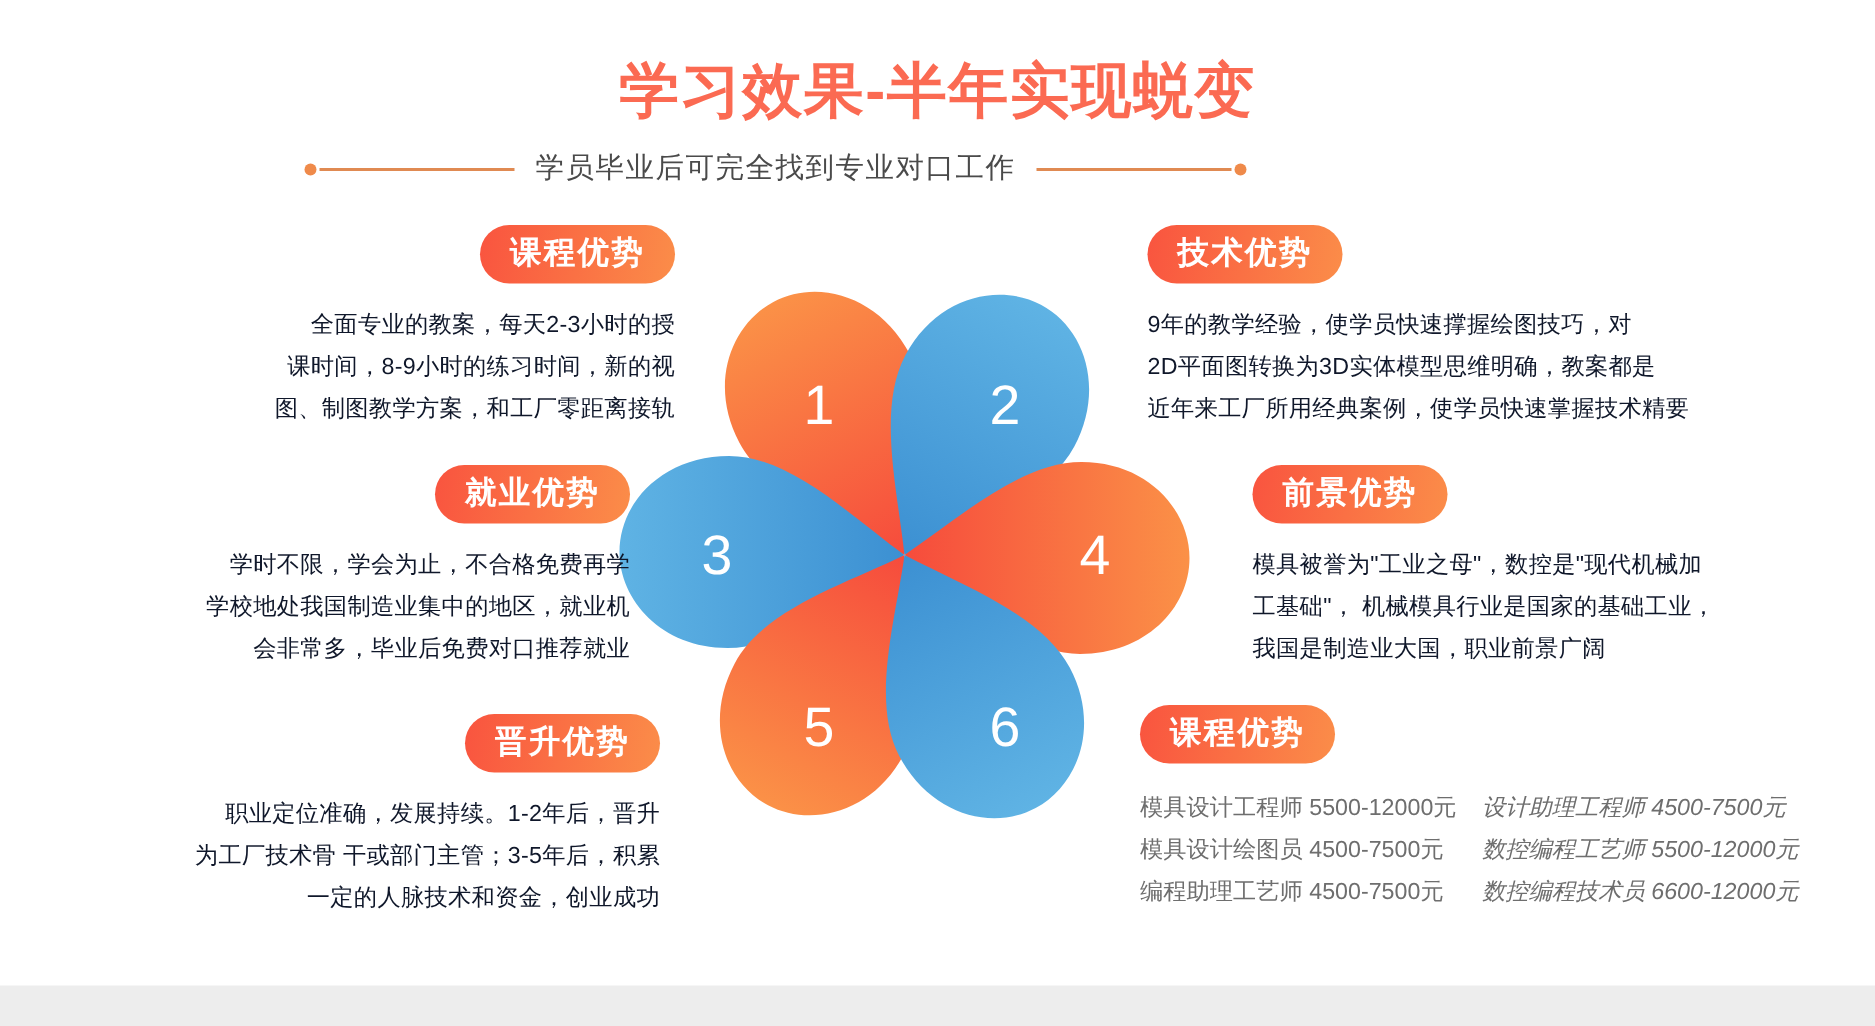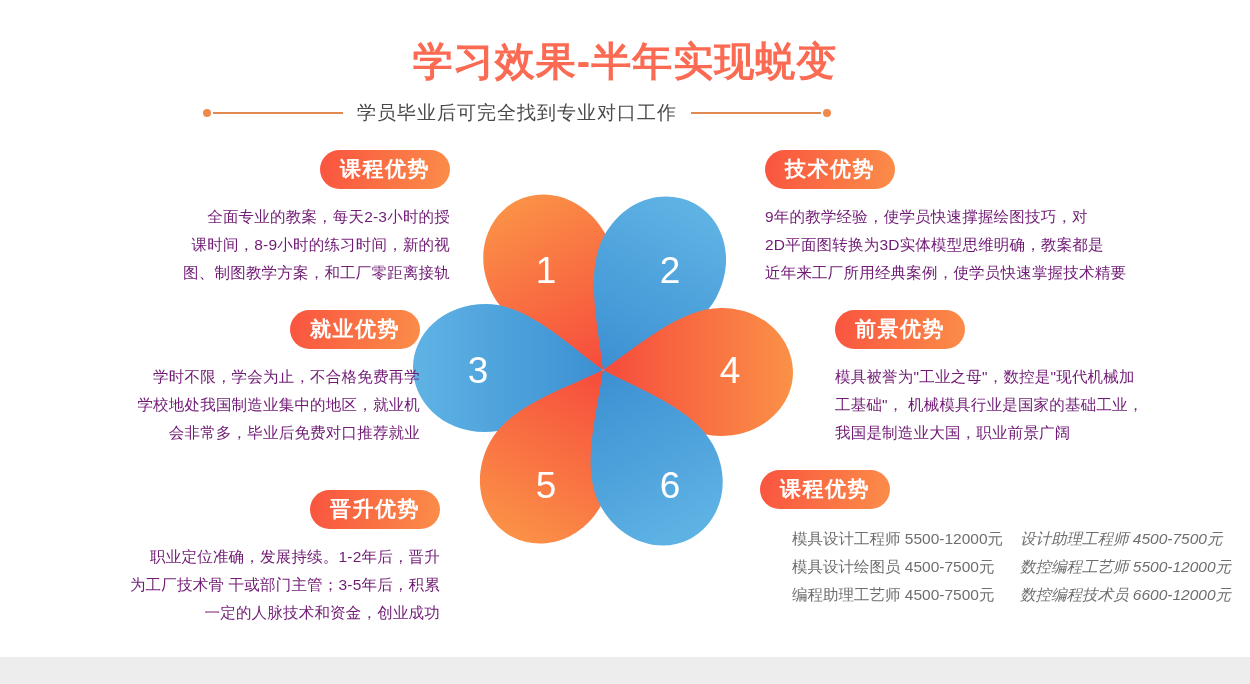--- a/index.html
+++ b/index.html
@@ -134,42 +134,41 @@
     line-height: 24px;
     font-weight: bold;
     letter-spacing: 1.5px;
     white-space: nowrap;
   }
 
   .body-text {
     margin-top: 14px;
     font-size: 15.5px;
     line-height: 28px;
-    color: #701a75;
+    color: #0f172a;
     letter-spacing: 0.2px;
   }
   .body-text .ln { display: block; white-space: nowrap; }
 
   
   #block-1 { left: 20px;  top: 150px; }
   #block-2 { left: 765px; top: 150px; }
   #block-3 { left: -10px; top: 310px; }
   #block-4 { left: 835px; top: 310px; }
-  #block-5 { left: 10px;  top: 490px; }
+  #block-5 { left: 10px;  top: 476px; }
   #block-6 { left: 760px; top: 470px; width: 445px; }
 
   
   .salary-rows { margin-top: 16px; }
   .salary-row {
     display: flex;
     font-size: 15.5px;
     line-height: 28px;
     color: #6e6e6e;
     white-space: nowrap;
-    margin-left: 32px;
   }
   .salary-cell { flex: none; }
   .salary-cell.c1 { width: 228px; }
   .salary-cell.c2 { width: 217px; font-style: italic; }
 </style>
 </head>
 <body>
 
 <div class="page">
 

